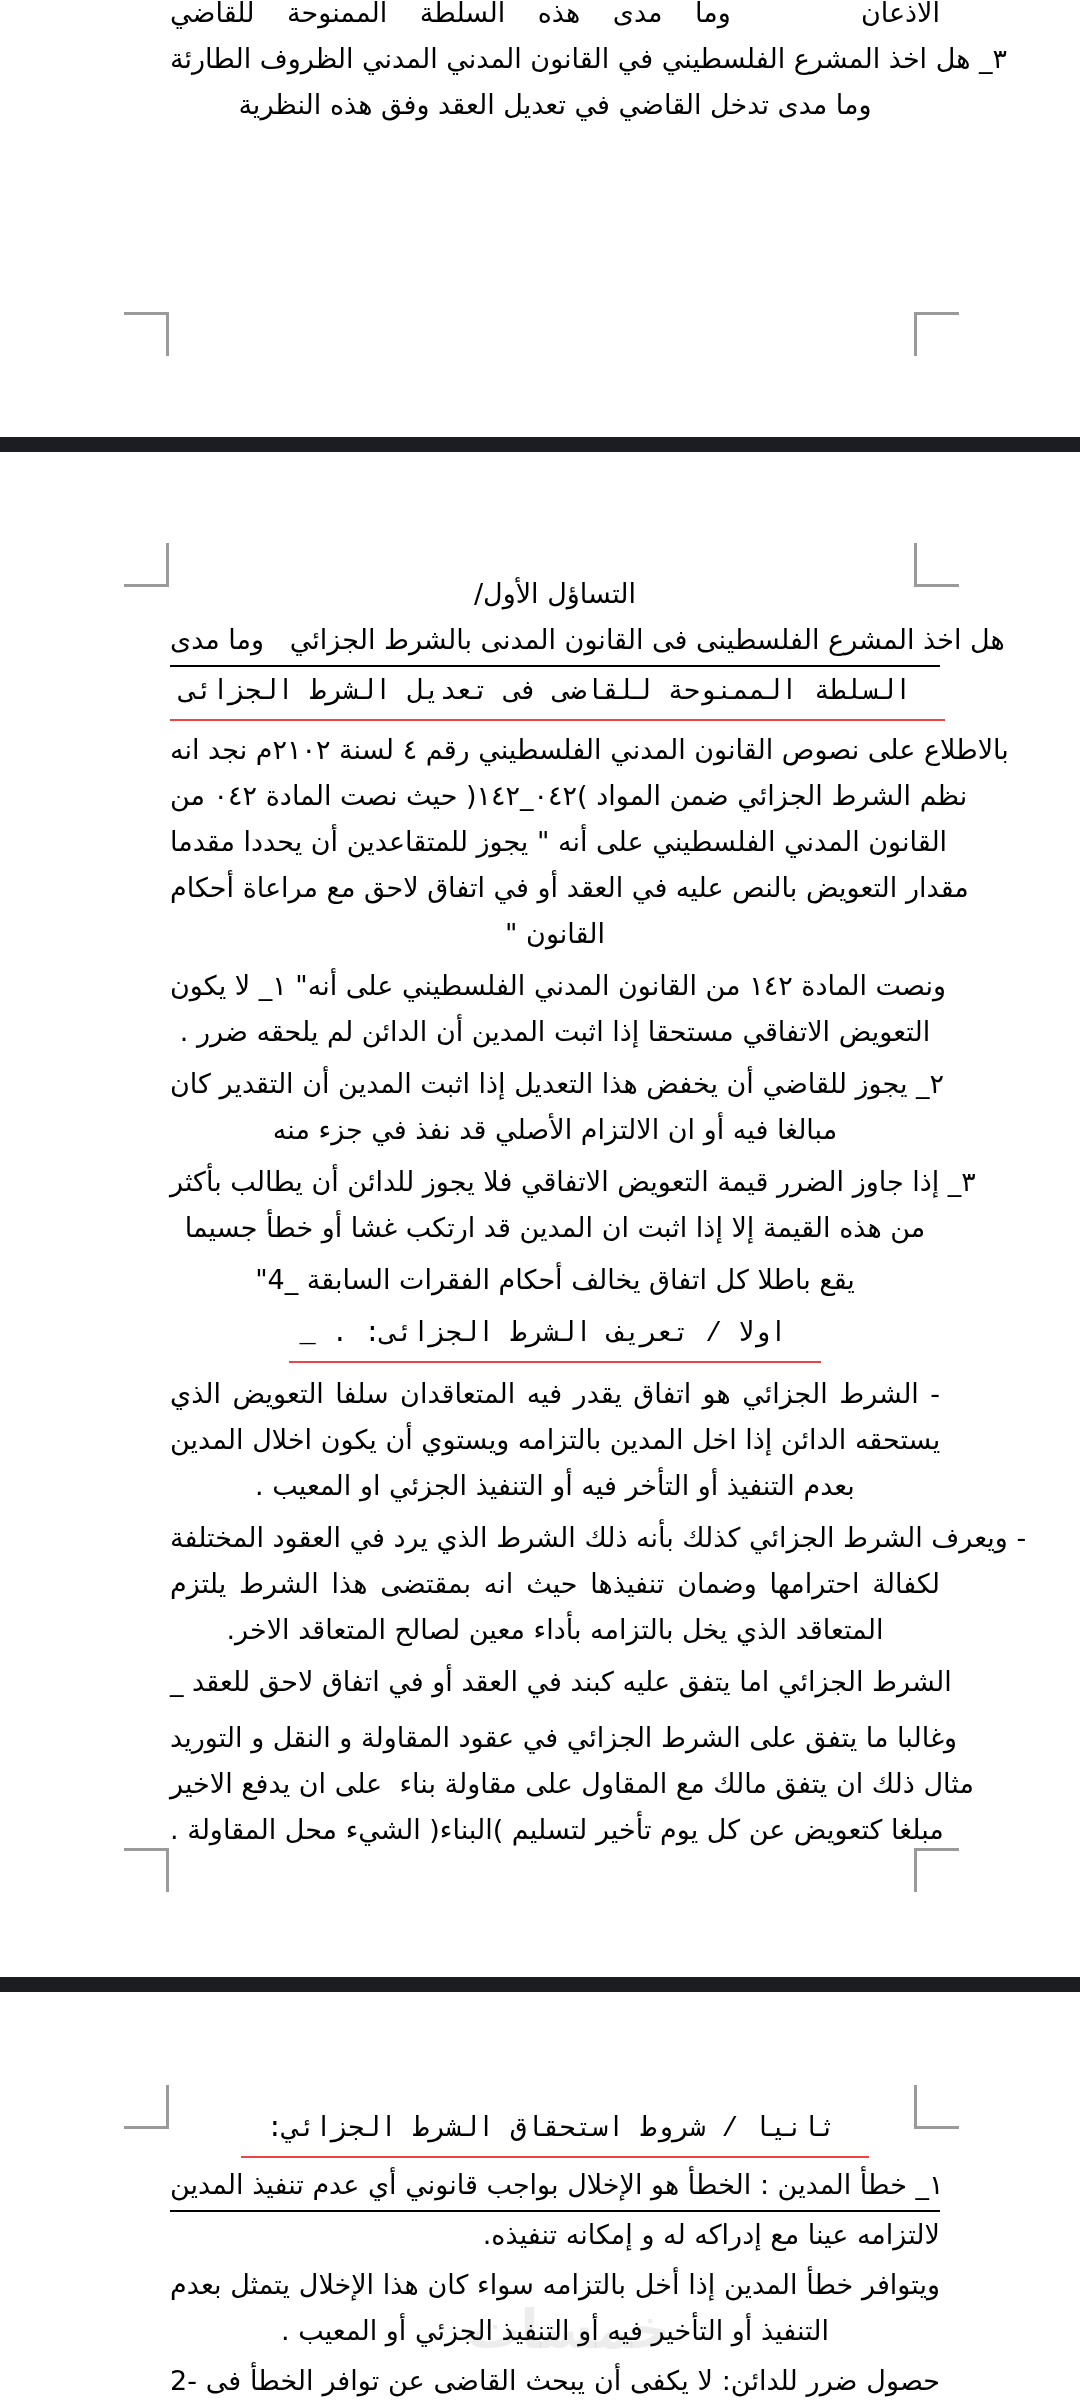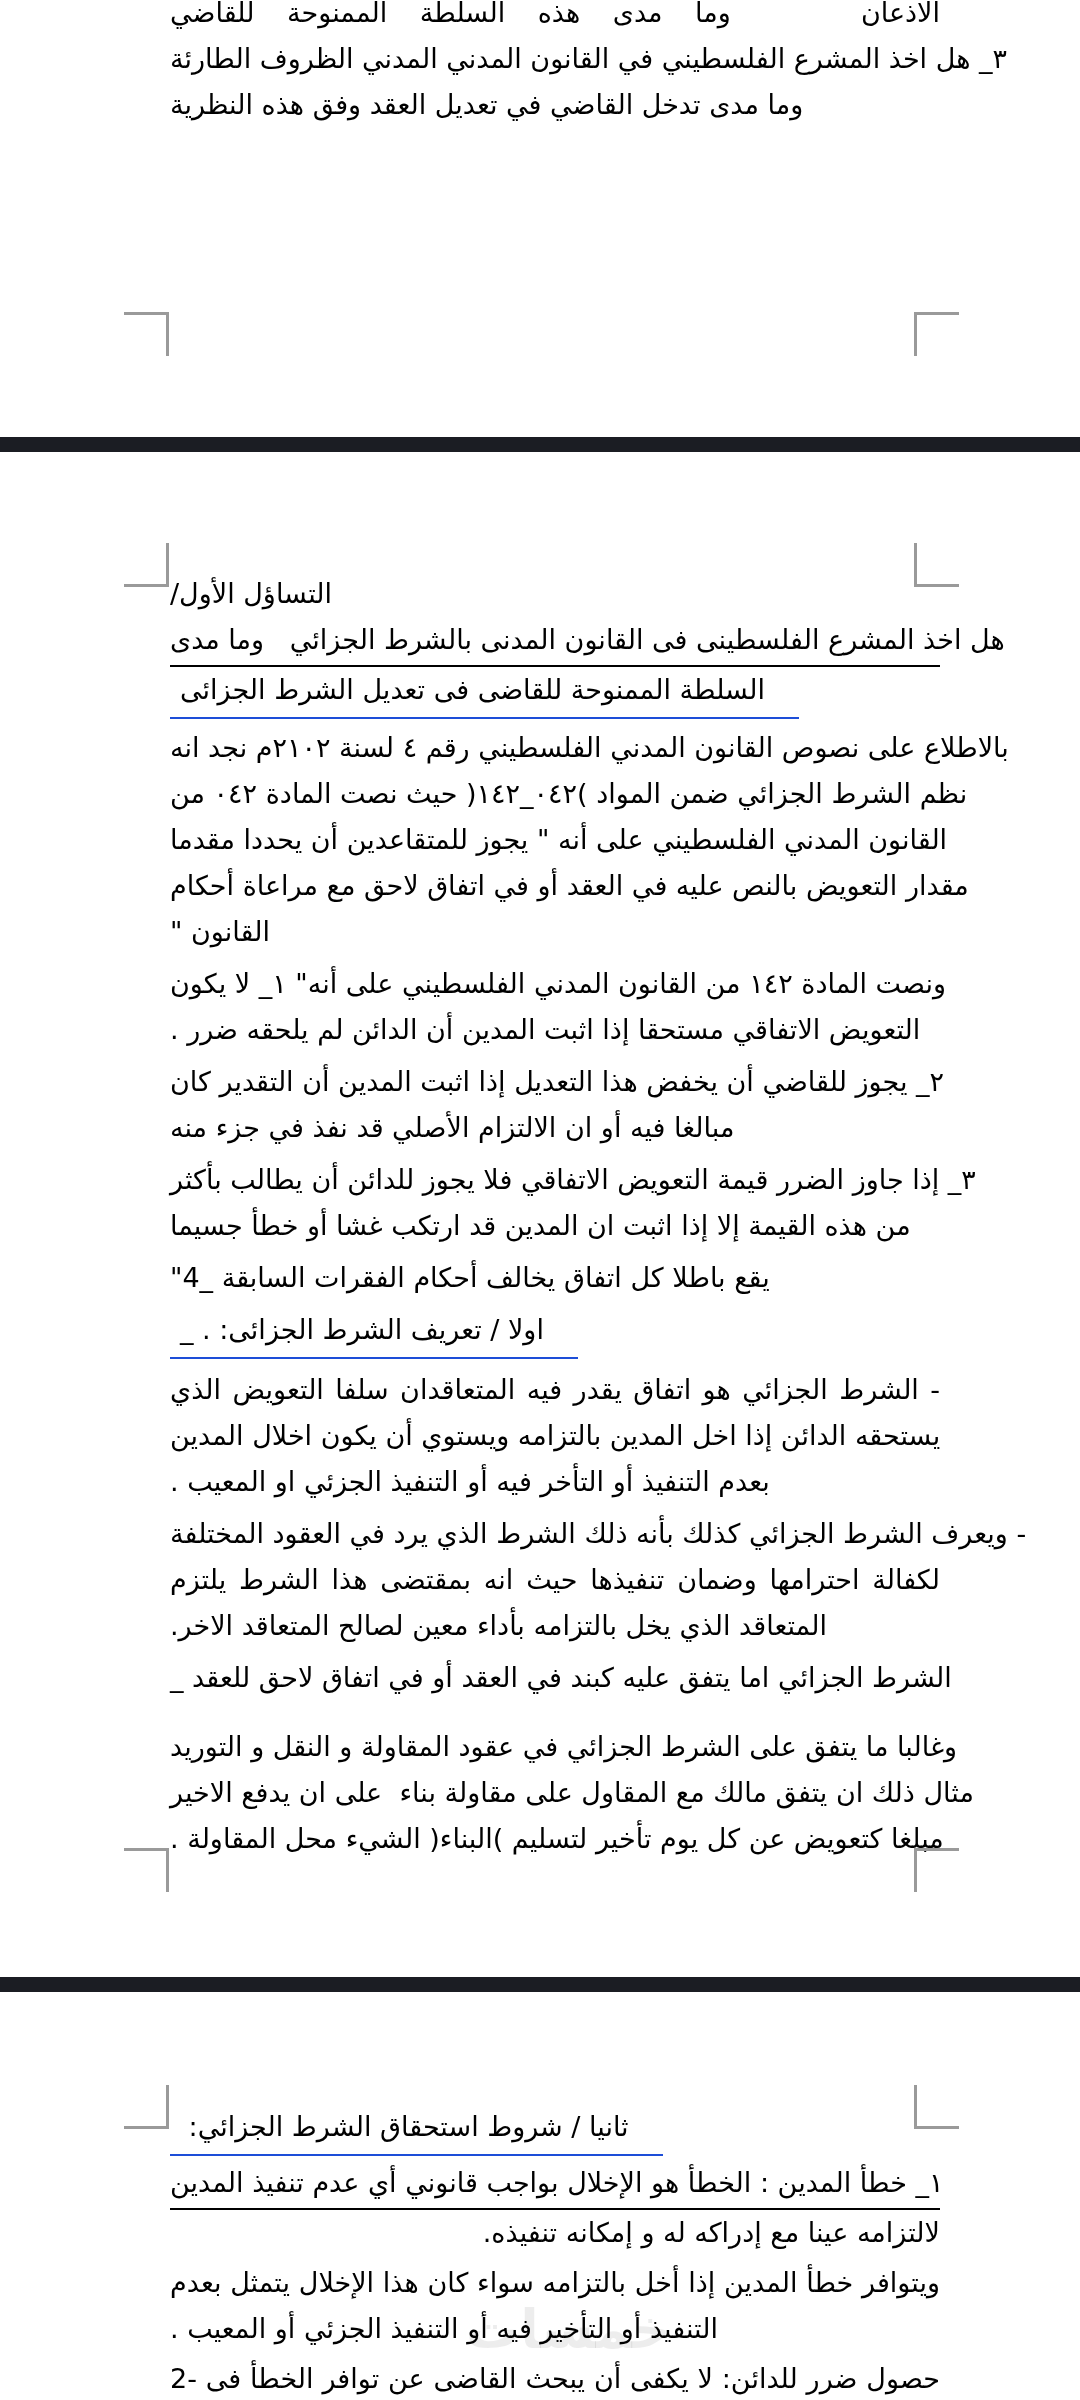--- a/index.html
+++ b/index.html
@@ -5,24 +5,24 @@
   html,body{margin:0;padding:0;}
   body{
     position:relative;width:1080px;height:2400px;overflow:hidden;
     background:#ffffff;color:#000;
     font-family:"DejaVu Sans",sans-serif;
   }
   .page{position:absolute;left:170px;width:770px;font-size:27px;}
   .ln{line-height:46px;white-space:nowrap;}
   #p1 .ln,#p3 .ln{line-height:46px;}
   .ln.j{text-align:justify;text-align-last:justify;}
-  .ln.l{text-align:left;}
+  .ln.l{text-align:center;}
   .ln.r{text-align:right;}
   .ln.uj{border-bottom:2px solid #000;padding-bottom:2px;}
-  .us{border-bottom:2px solid #1d4ed8;padding:0 34px 4px 10px;display:inline-block;}
+  .us{border-bottom:2px solid #ef4444;padding:0 34px 4px 10px;display:inline-block;font-family:Liberation Mono, monospace;}
   .sep{position:absolute;left:0;width:1080px;height:15px;background:#1b1d23;}
   #sep1{top:437px;} #sep2{top:1977px;}
   .mk{position:absolute;width:42px;height:41px;border-color:#9a9a9a;border-style:solid;border-width:0;}
   .mk.tl{border-bottom-width:3px;border-right-width:3px;}
   .mk.tr{border-bottom-width:3px;border-left-width:3px;}
   .mk.bl{border-top-width:3px;border-right-width:3px;}
   .mk.br{border-top-width:3px;border-left-width:3px;}
   #p1{top:-10px;} #p2{top:571px;} #p3{top:2104px;}
   .wm{
     position:absolute;left:466px;top:2298px;font-size:54px;font-weight:bold;
@@ -63,21 +63,21 @@
     <div class="ln l">من هذه القيمة إلا إذا اثبت ان المدين قد ارتكب غشا أو خطأ جسيما</div>
     <div class="ln l" style="margin-top: 6px;">"يقع باطلا كل اتفاق يخالف أحكام الفقرات السابقة _4</div>
     <div class="ln l" style="margin-top: 6px;"><span class="us">_ اولا / تعريف الشرط الجزائى: .‏</span></div>
     <div class="ln j" style="margin-top: 8px;">‏- الشرط الجزائي هو اتفاق يقدر فيه المتعاقدان سلفا التعويض الذي</div>
     <div class="ln j">يستحقه الدائن إذا اخل المدين بالتزامه ويستوي أن يكون اخلال المدين</div>
     <div class="ln l">بعدم التنفيذ أو التأخر فيه أو التنفيذ الجزئي او المعيب .‏</div>
     <div class="ln j" style="margin-top: 6px;">‏- ويعرف الشرط الجزائي كذلك بأنه ذلك الشرط الذي يرد في العقود المختلفة</div>
     <div class="ln j">لكفالة احترامها وضمان تنفيذها حيث انه بمقتضى هذا الشرط يلتزم</div>
     <div class="ln l">المتعاقد الذي يخل بالتزامه بأداء معين لصالح المتعاقد الاخر.‏</div>
     <div class="ln l" style="margin-top: 6px;">_ الشرط الجزائي اما يتفق عليه كبند في العقد أو في اتفاق لاحق للعقد</div>
-    <div class="ln j" style="margin-top: 23px;">وغالبا ما يتفق على الشرط الجزائي في عقود المقاولة و النقل و التوريد</div>
+    <div class="ln j" style="margin-top: 10px;">وغالبا ما يتفق على الشرط الجزائي في عقود المقاولة و النقل و التوريد</div>
     <div class="ln j">مثال ذلك ان يتفق مالك مع المقاول على مقاولة بناء &nbsp;على ان يدفع الاخير</div>
     <div class="ln l">مبلغا كتعويض عن كل يوم تأخير لتسليم )البناء( الشيء محل المقاولة .‏</div>
   </div>
 
 <div class="mk bl" style="left:124px;top:1848px;"></div>
 <div class="mk br" style="left:914px;top:1848px;"></div>
 
 <div class="sep" id="sep2"></div>
 
 <div class="mk tl" style="left:124px;top:2085px;"></div>

